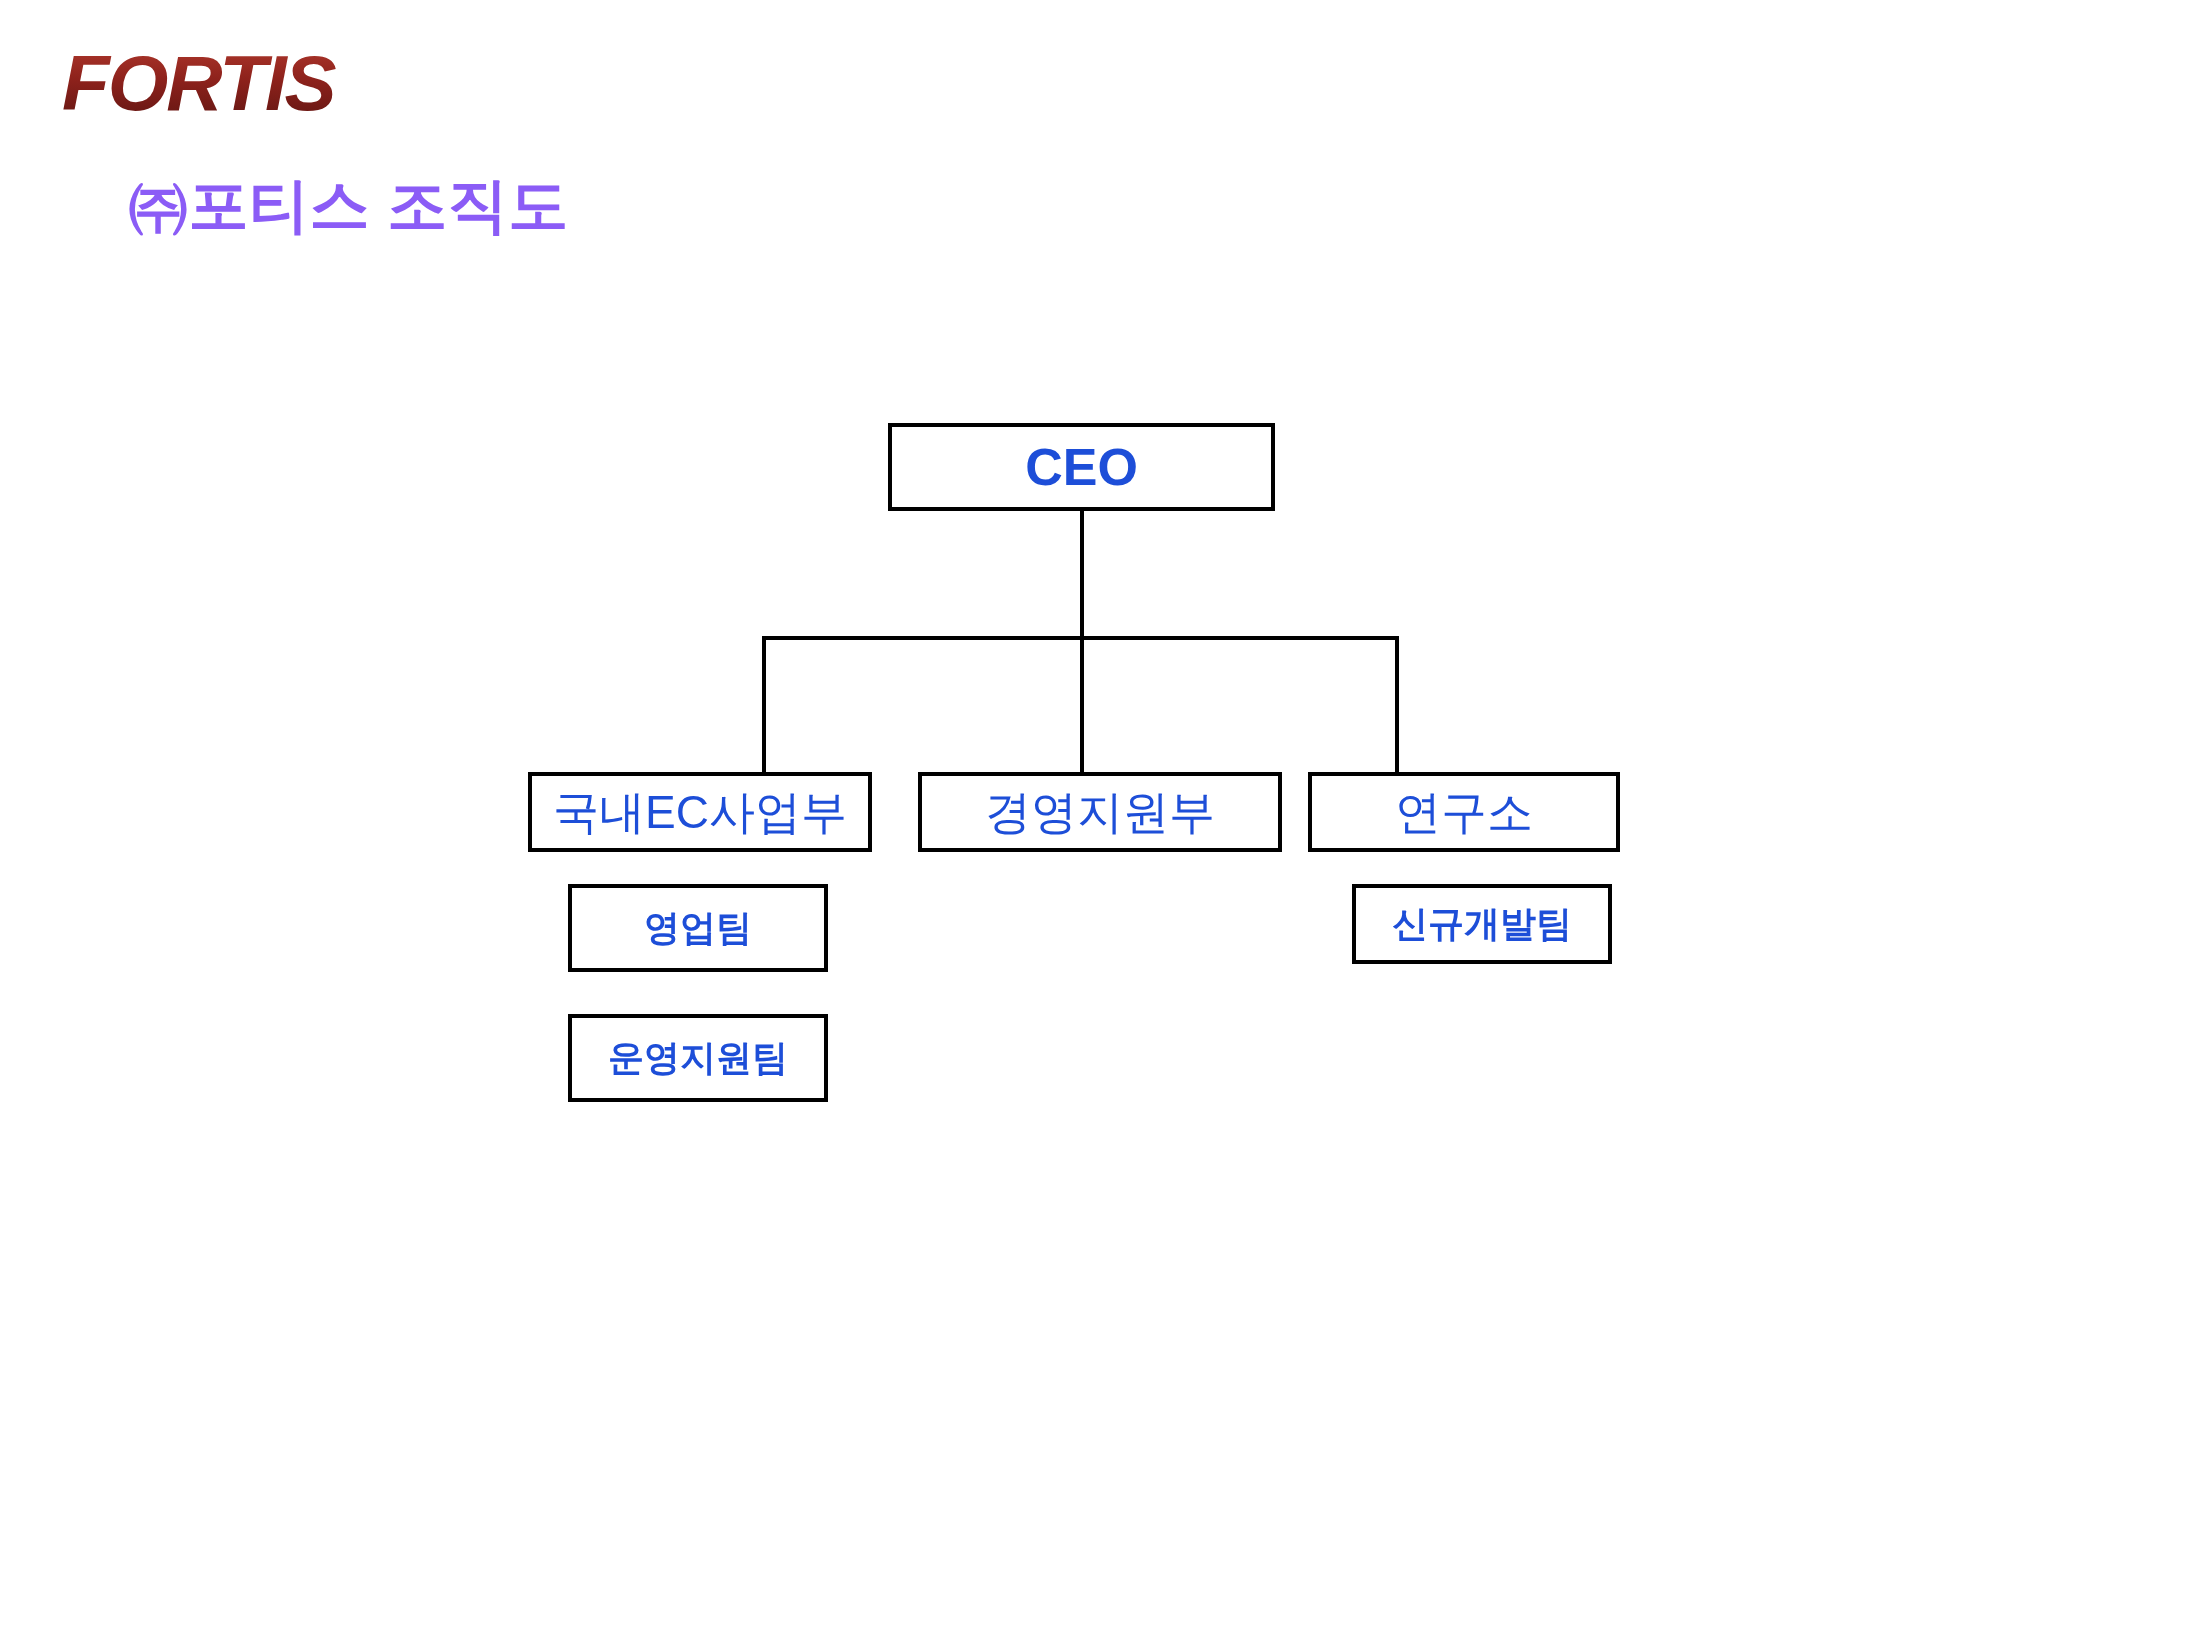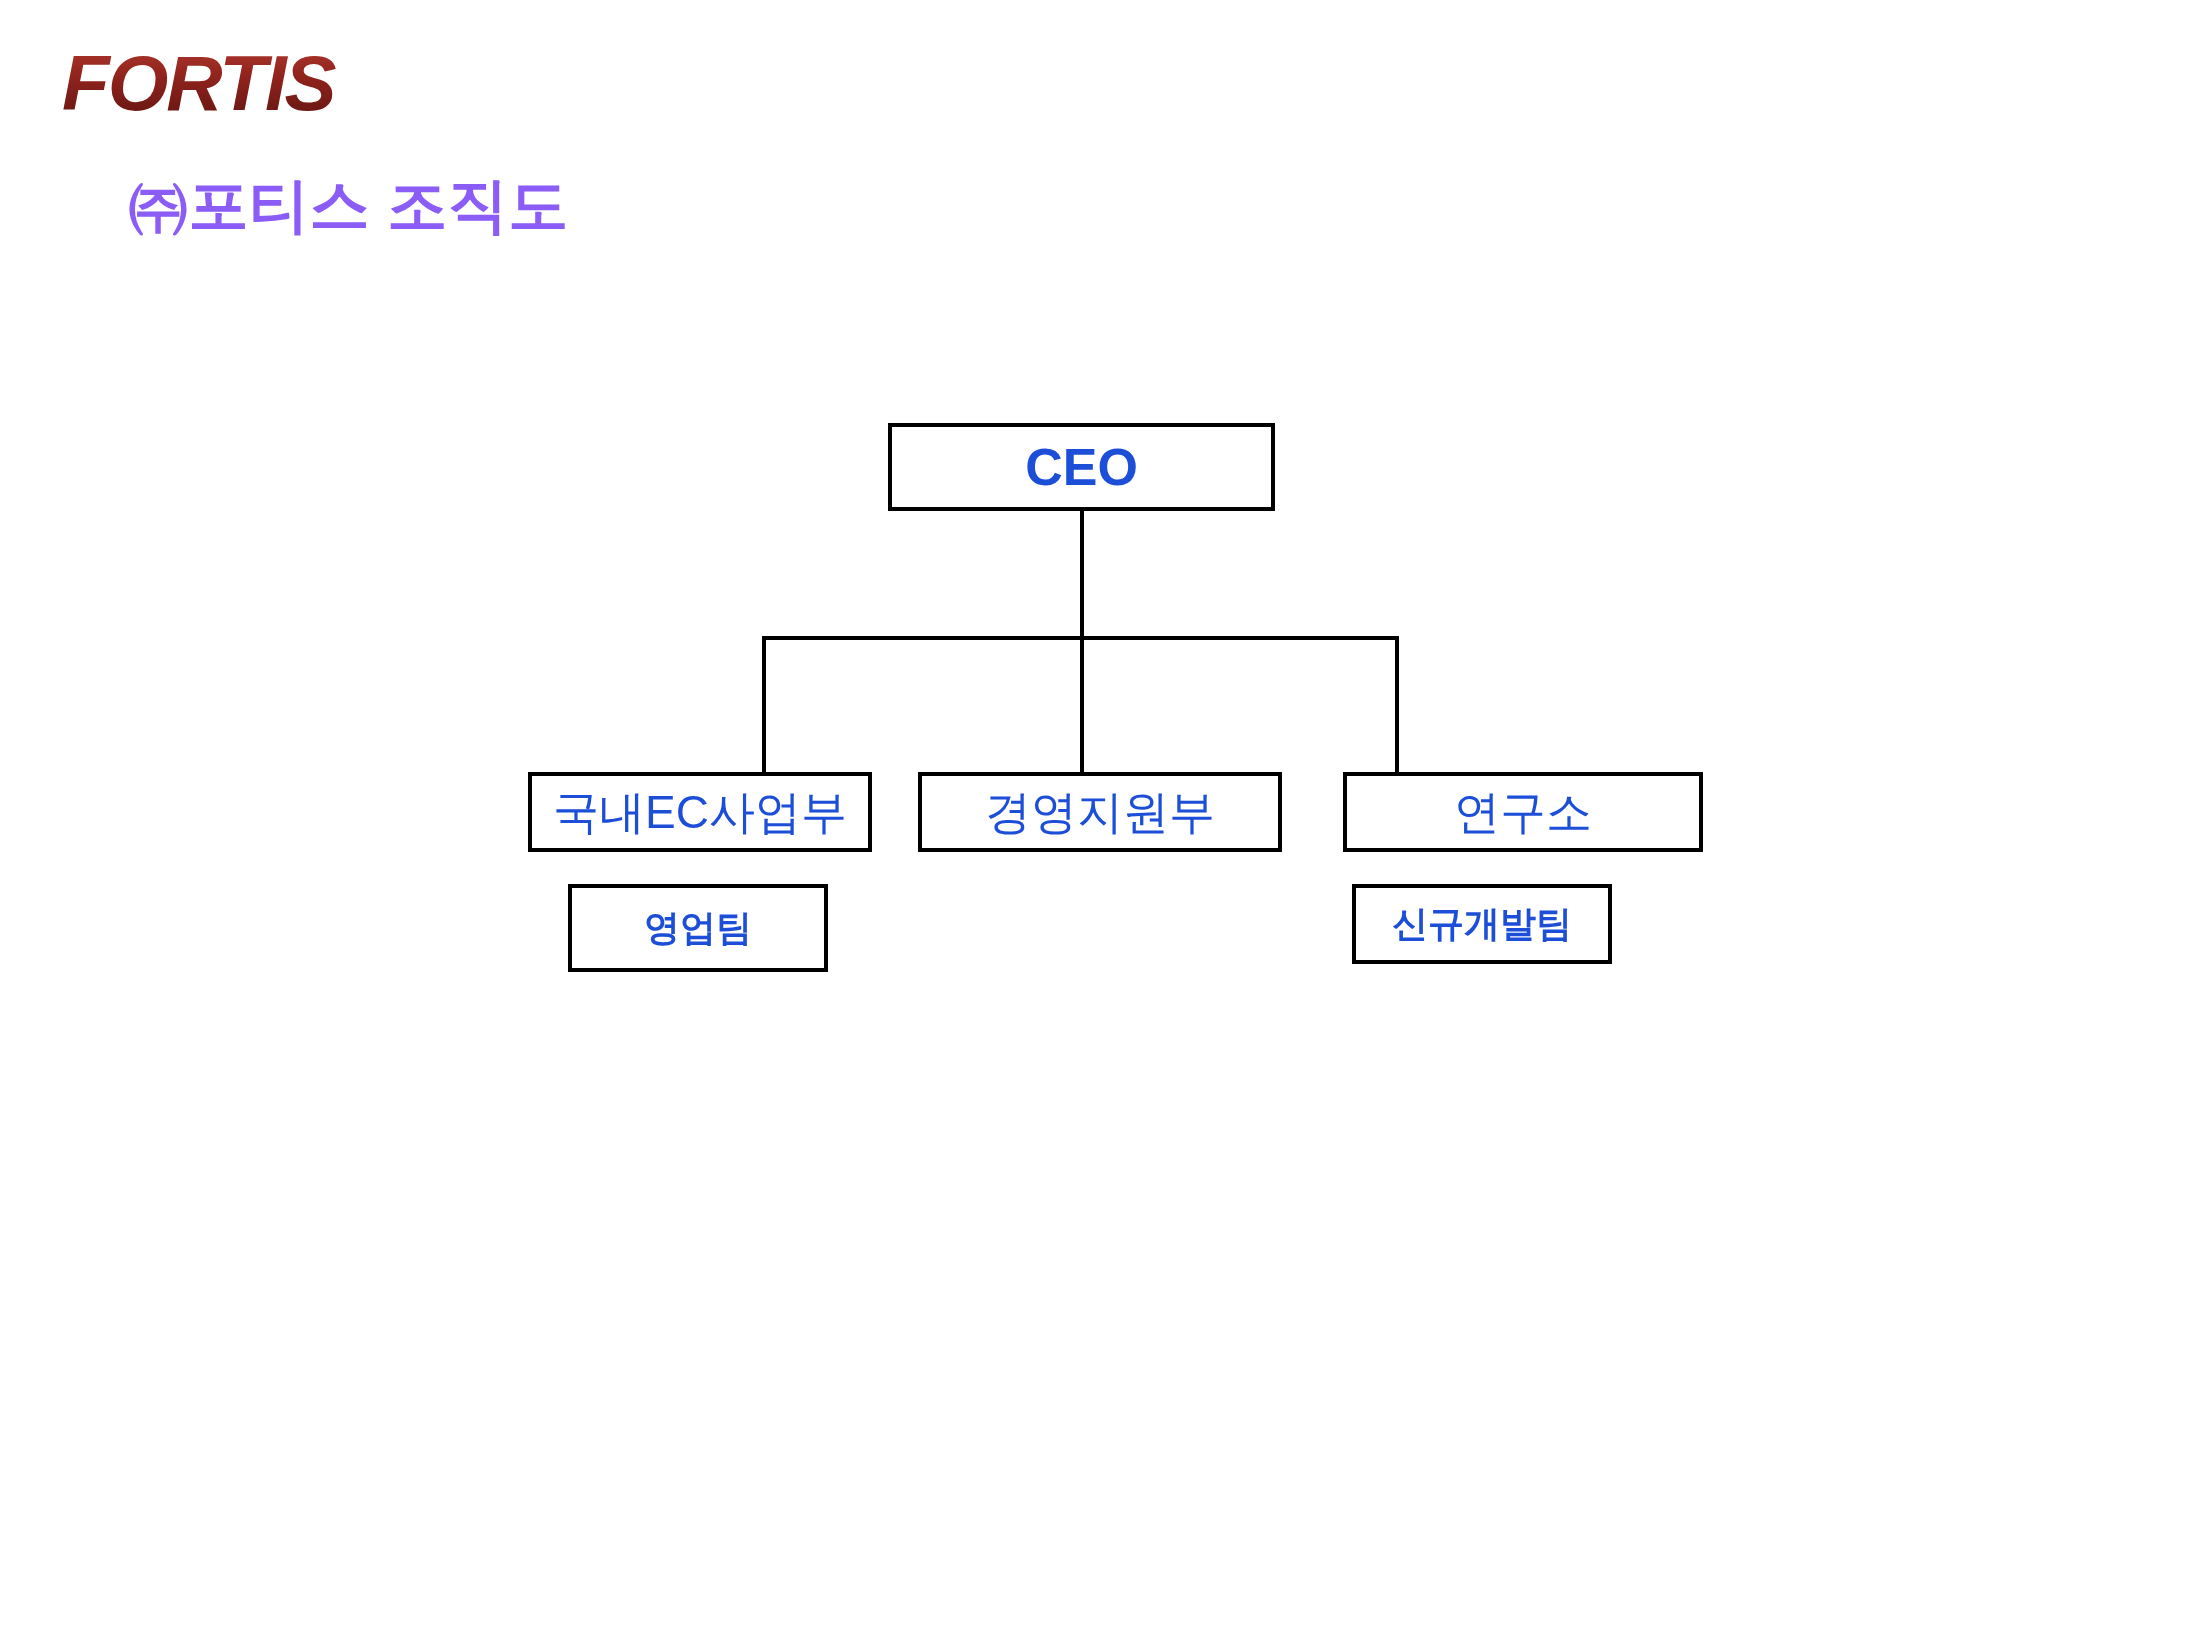--- a/index.html
+++ b/index.html
@@ -129,27 +129,30 @@
     </div>
 
     <div class="node level-division" style="left:528px; top:772px; width:344px; height:80px;">
       <span class="node-label">국내EC사업부</span>
     </div>
 
     <div class="node level-division" style="left:918px; top:772px; width:364px; height:80px;">
       <span class="node-label">경영지원부</span>
     </div>
 
-    <div class="node level-division" style="left:1308px; top:772px; width:360px; height:80px;margin-left:35px;">
+    <div class="node level-division" style="left:1308px; top:772px; width:312px; height:80px;">
       <span class="node-label">연구소</span>
     </div>
 
     <div class="node level-team" style="left:568px; top:884px; width:260px; height:88px;">
       <span class="node-label">영업팀</span>
     </div>
 
+    <div class="node level-team" style="left:568px; top:1014px; width:260px; height:88px;">
+      <span class="node-label">운영지원팀</span>
+    </div>
 
     <div class="node level-team" style="left:1352px; top:884px; width:260px; height:80px;">
       <span class="node-label">신규개발팀</span>
     </div>
 
   </div>
 </div>
 
 </body></html>

